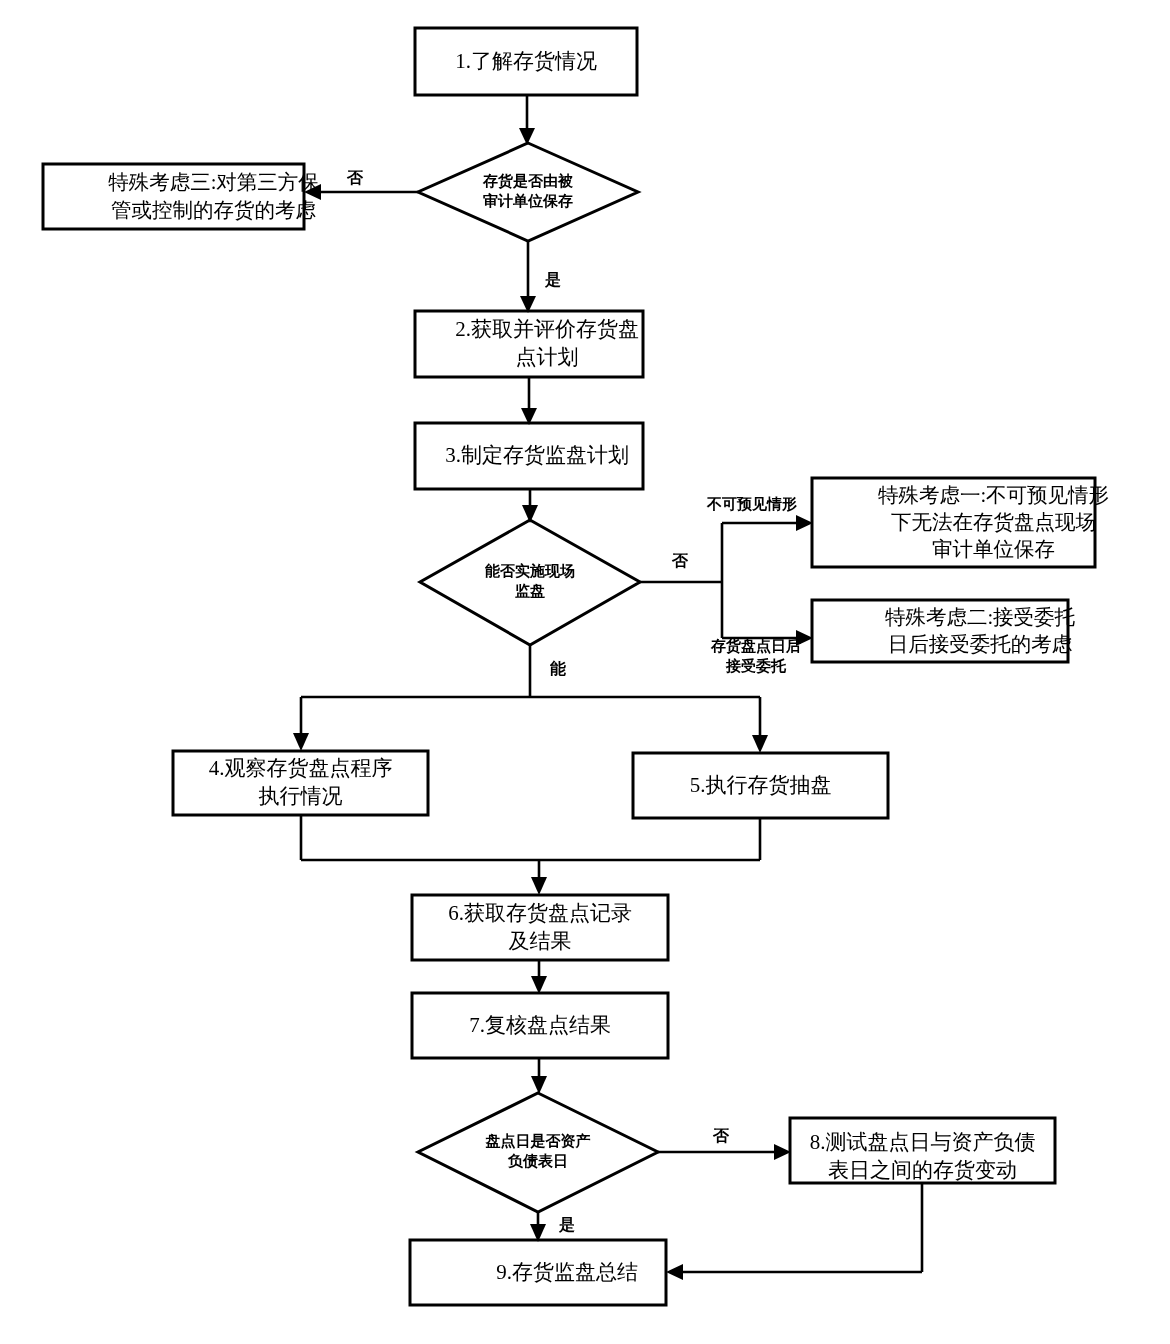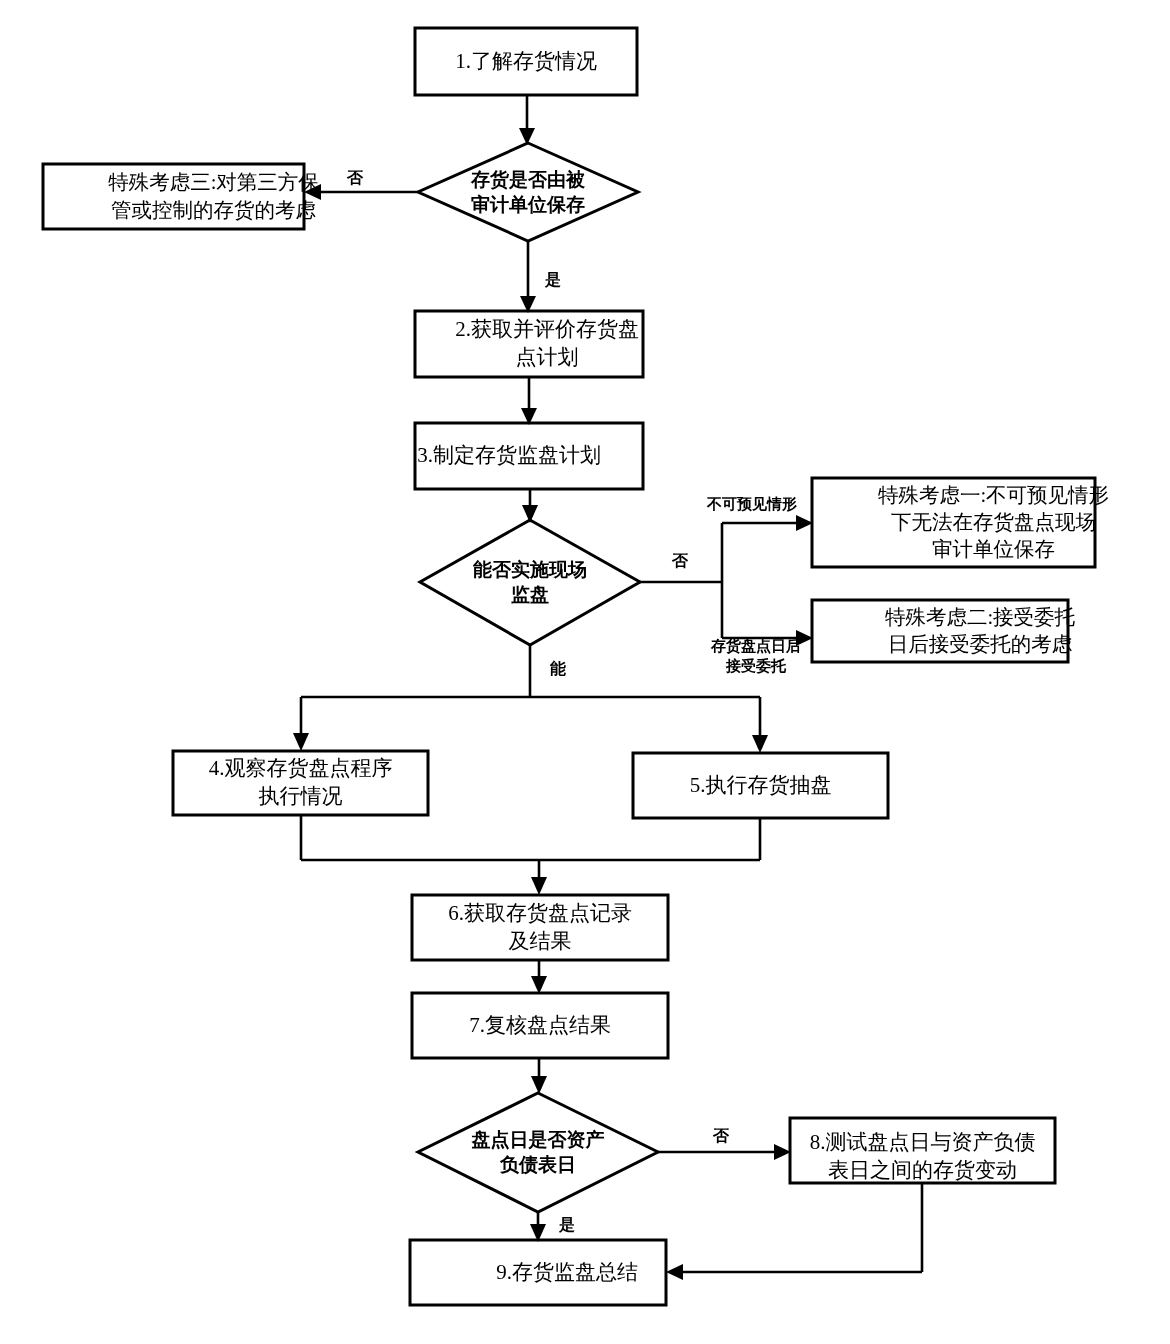--- a/index.html
+++ b/index.html
@@ -48,21 +48,21 @@
     font-family: "Liberation Serif", "DejaVu Serif", serif;
     color: #000000;
     line-height: 1.32;
     white-space: pre-line;
     pointer-events: auto;
   }
   .node-label.process {
     font-size: 21px;
   }
   .node-label.decision {
-    font-size: 19px;
+    font-size: 15px;
     font-weight: bold;
   }
   .node-label.special {
     font-size: 20.5px;
     padding-left: 40px;
   }
   .edge-label {
     position: absolute;
     font-family: "Liberation Serif", "DejaVu Serif", serif;
     font-size: 16px;
@@ -198,21 +198,21 @@
 
   <div class="node-label decision" style="left:438px; top:151px; width:180px; height:82px;">存货是否由被
 审计单位保存</div>
 
   <div class="node-label special" style="left:43px; top:164px; width:261px; height:65px;">特殊考虑三:对第三方保
 管或控制的存货的考虑</div>
 
   <div class="node-label process" style="left:415px; top:311px; width:228px; height:66px;padding-left:18px;">2.获取并评价存货盘
 点计划</div>
 
-  <div class="node-label process" style="left:395px; top:423px; width:228px; height:66px;">3.制定存货监盘计划</div>
+  <div class="node-label process" style="left:423px; top:423px; width:228px; height:66px;">3.制定存货监盘计划</div>
 
   <div class="node-label decision" style="left:440px; top:541px; width:180px; height:82px;">能否实施现场
 监盘</div>
 
   <div class="node-label special" style="left:812px; top:478px; width:283px; height:89px;">特殊考虑一:不可预见情形
 下无法在存货盘点现场
 审计单位保存</div>
 
   <div class="node-label special" style="left:812px; top:600px; width:256px; height:62px;">特殊考虑二:接受委托
 日后接受委托的考虑</div>

